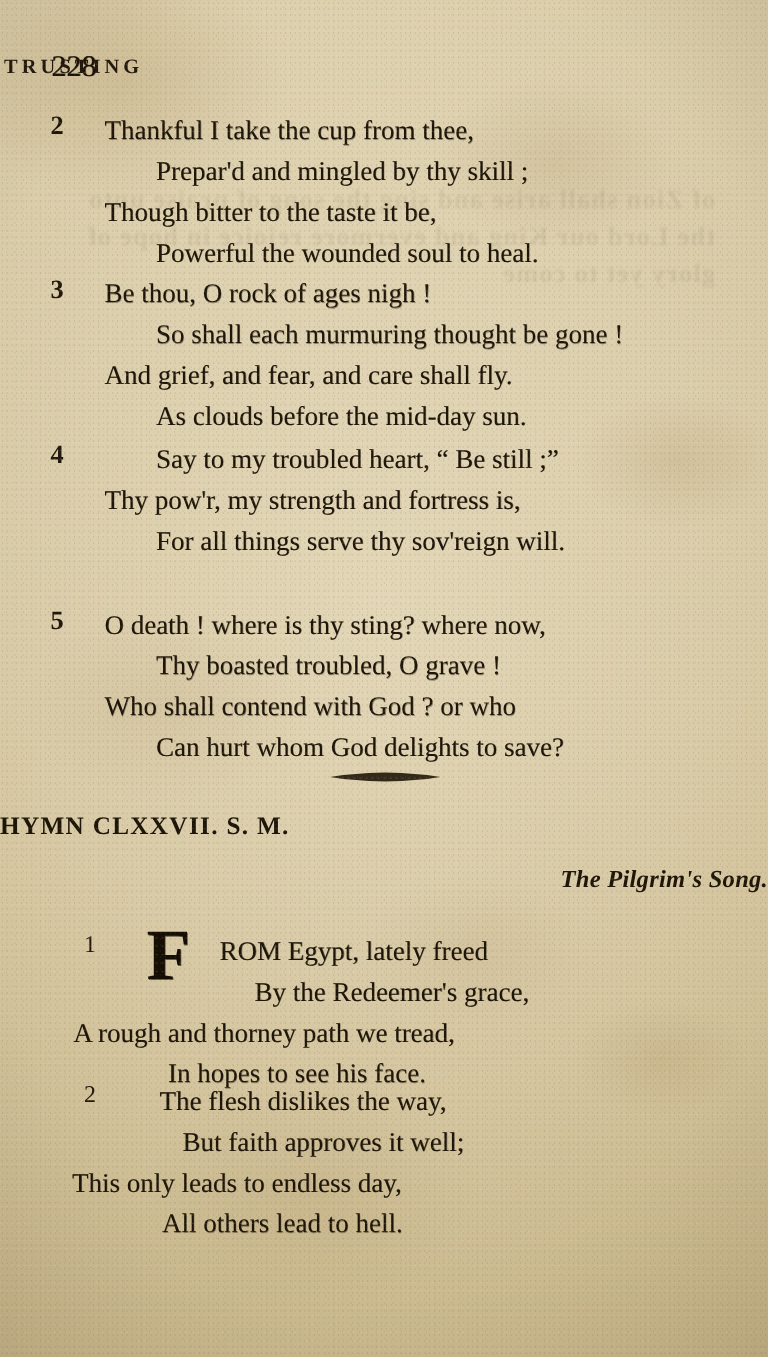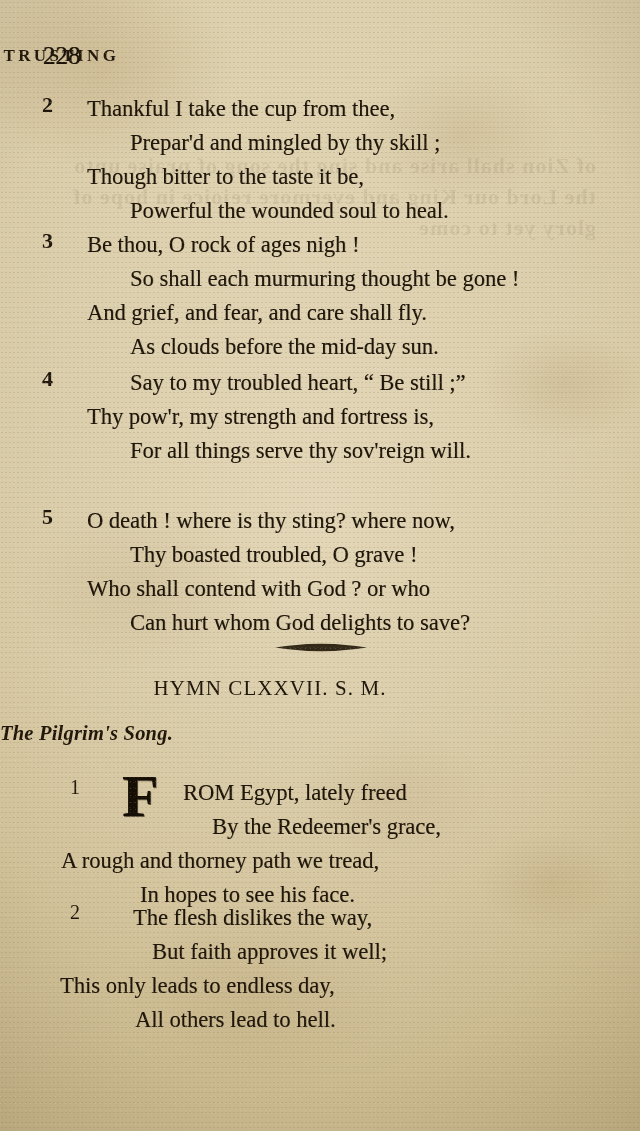--- a/index.html
+++ b/index.html
@@ -135,32 +135,31 @@
     border-radius: 50% / 50%;
     clip-path: polygon(0% 50%, 12% 32%, 35% 12%, 50% 8%, 65% 12%, 88% 32%, 100% 50%, 88% 68%, 65% 88%, 50% 92%, 35% 88%, 12% 68%);
     opacity: 0.92;
   }
   
   .hymn-head {
     position: absolute;
     left: 0;
     top: 676px;
     width: 540px;
-    text-align: center;
     font-size: 21px;
-    font-weight: 400;
+    font-weight: 700;
     letter-spacing: 1.1px;
     color: #1d1509;
   }
   .hymn-sub {
     position: absolute;
     left: 0;
     top: 722px;
     width: 640px;
-    text-align: left;
+    text-align: right;
     font-size: 20.5px;
     font-style: italic;
     font-weight: 700;
     letter-spacing: 0.2px;
     color: #1f1609;
   }
   
   .dropcap {
     position: absolute;
     left: 122px;

